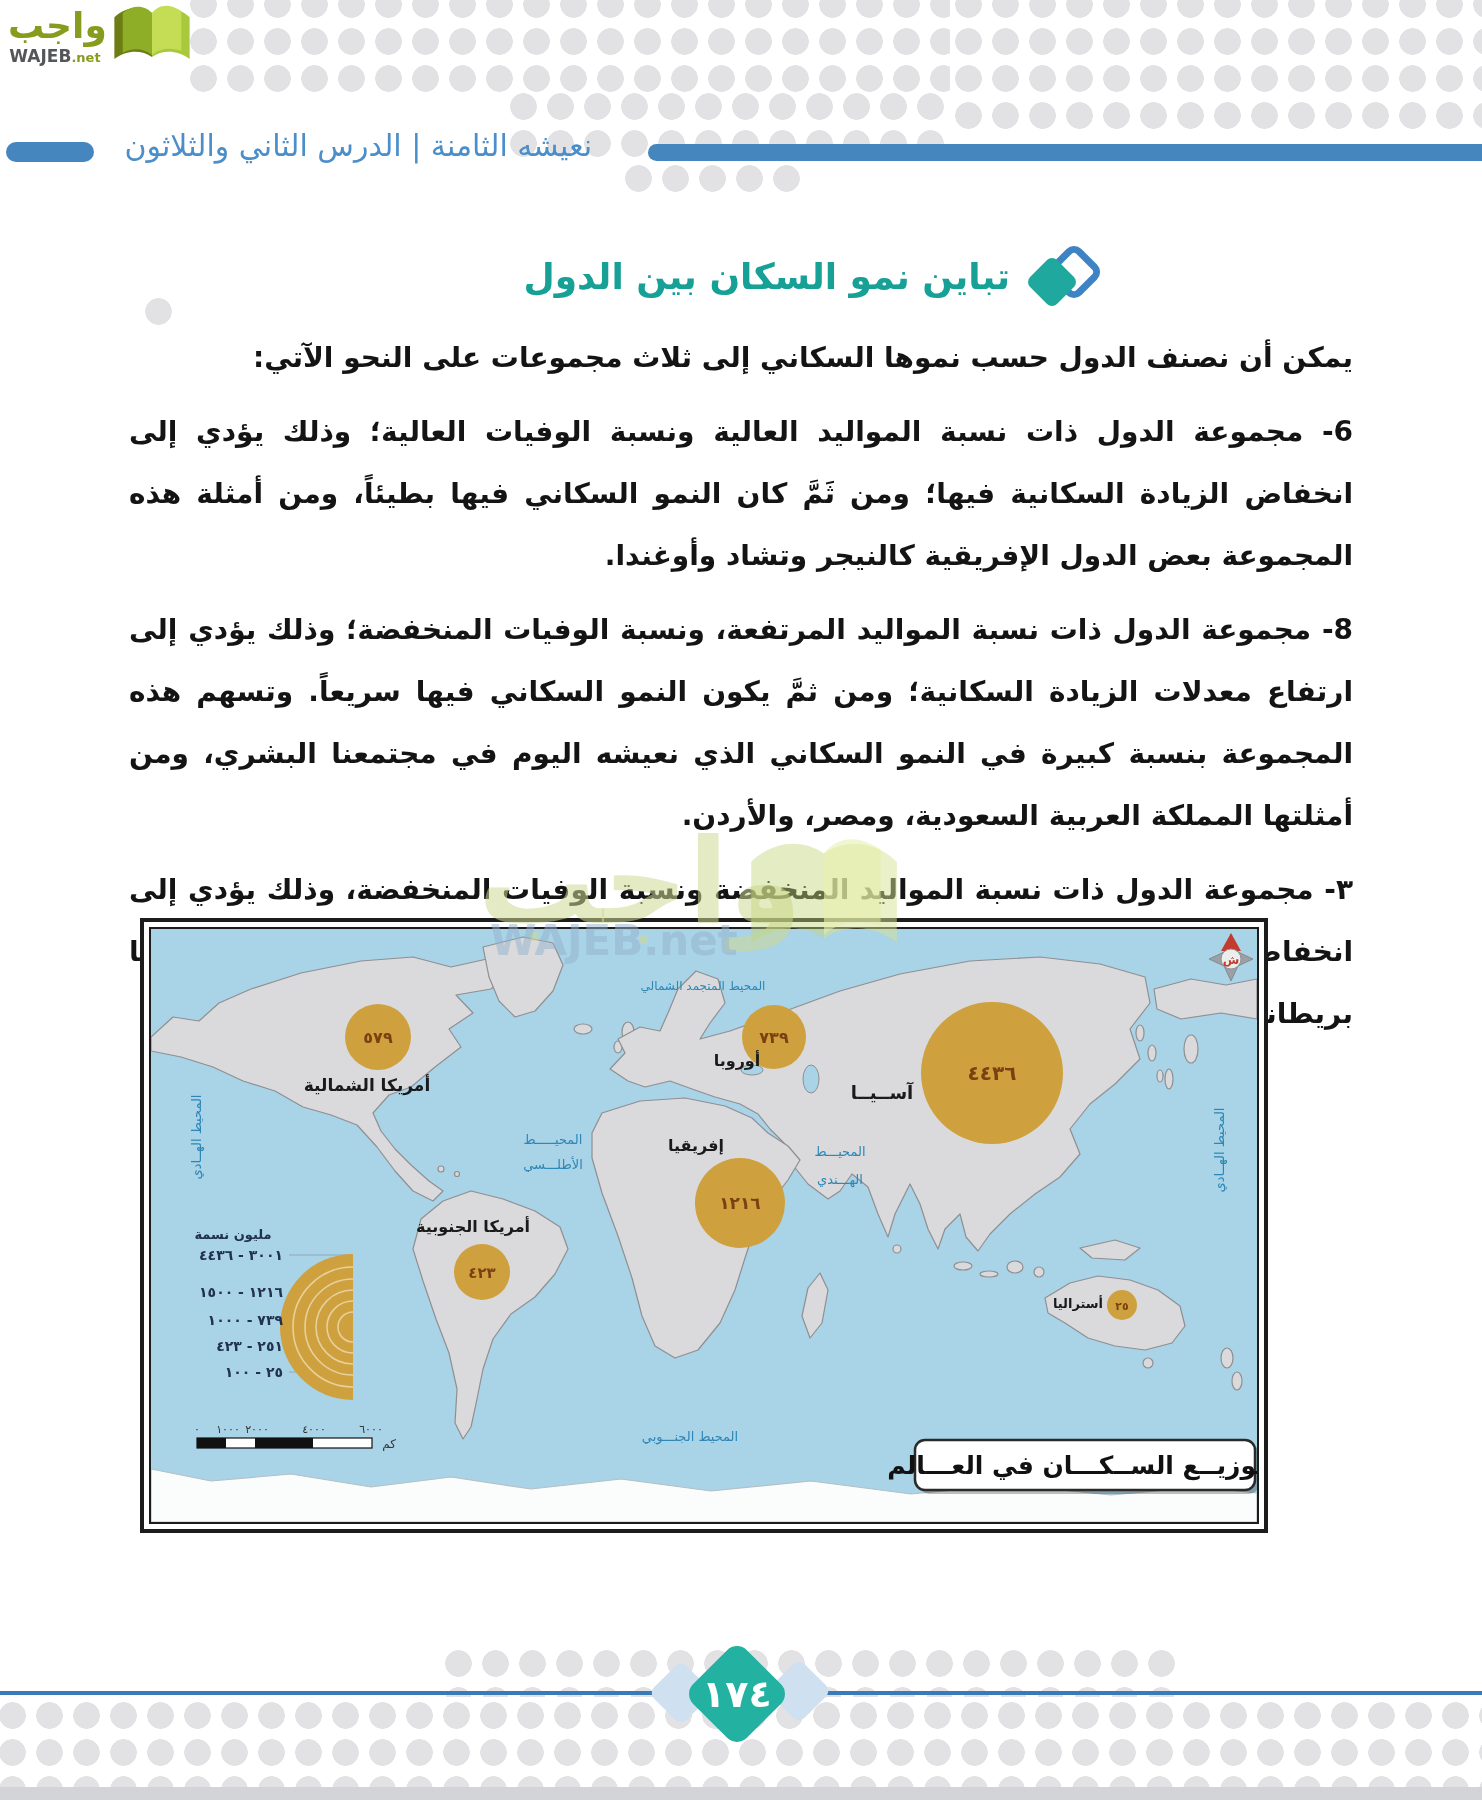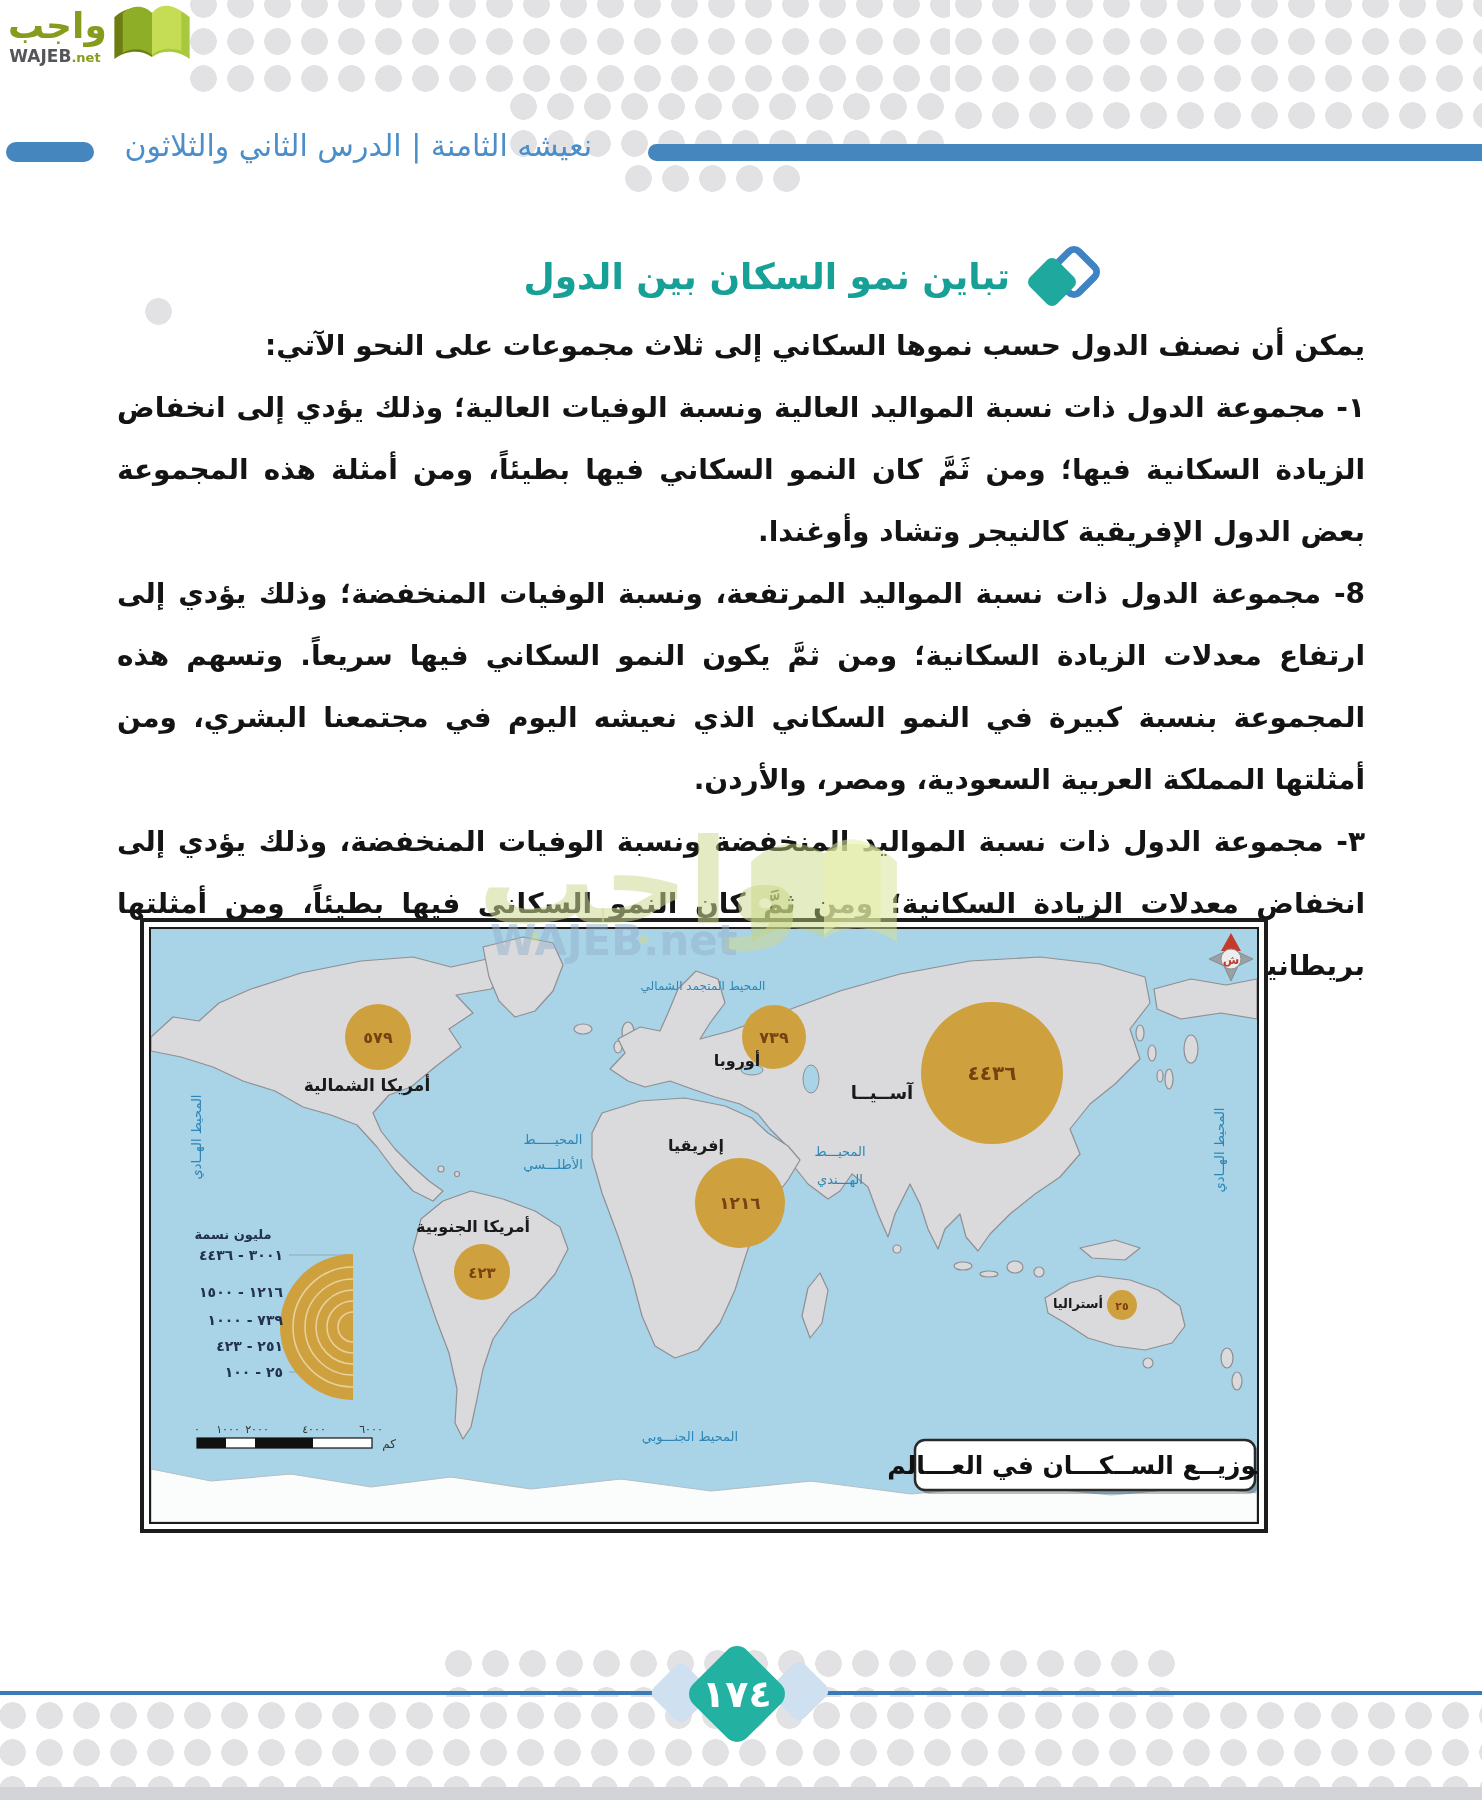--- a/index.html
+++ b/index.html
@@ -28,21 +28,21 @@
   .hdr-bar-left{position:absolute;left:6px;top:142px;width:88px;height:20px;border-radius:10px;background:#4586bf;}
   .hdr-bar-right{position:absolute;left:648px;top:144px;width:834px;height:17px;border-radius:9px 0 0 9px;background:#4586bf;}
   .hdr-text{position:absolute;left:130px;top:126px;width:462px;direction:rtl;
     color:#4b8ec9;font-size:30px;line-height:40px;white-space:nowrap;}
   
   .title-row{position:absolute;right:380px;top:238px;direction:rtl;display:flex;align-items:center;gap:12px;}
   .title-text{color:#16a096;font-size:36px;font-weight:bold;white-space:nowrap;}
   
   .content{position:absolute;left:117px;top:315px;width:1248px;direction:rtl;
     color:#141414;font-size:28px;line-height:62px;font-weight:bold;text-align:justify;}
-  .content p{margin:0;}
+  .content p{margin:12px;}
   
   .wm{position:absolute;pointer-events:none;z-index:6;}
   .wm-ar{left:478px;top:822px;font-size:118px;font-weight:bold;color:rgba(206,216,148,0.55);line-height:120px;}
   .wm-en{left:490px;top:916px;font-size:42px;font-weight:bold;color:rgba(148,178,206,0.50);}
   
   .map-box{position:absolute;left:140px;top:918px;width:1128px;height:615px;
     box-sizing:border-box;border:4px solid #1c1c1c;background:#fff;padding:5px;z-index:2;}
   .map-frame{width:100%;height:100%;box-sizing:border-box;border:2px solid #1c1c1c;}
   .map-frame svg{display:block;width:100%;height:100%;}
   
@@ -89,21 +89,21 @@
 <div class="title-row">
   <svg width="80" height="76" viewBox="0 0 80 76">
     <rect x="34" y="16" width="36" height="36" rx="7" transform="rotate(45 52 34)" fill="#ffffff" stroke="#3e83c4" stroke-width="7"></rect>
     <rect x="11" y="25" width="38" height="38" rx="7" transform="rotate(45 30 44)" fill="#1fa99e"></rect>
   </svg>
   <span class="title-text">تباين نمو السكان بين الدول</span>
 </div>
 
 <div class="content">
   <p>يمكن أن نصنف الدول حسب نموها السكاني إلى ثلاث مجموعات على النحو الآتي:</p>
-  <p>١- مجموعة الدول ذات نسبة المواليد العالية ونسبة الوفيات العالية؛ وذلك يؤدي إلى انخفاض الزيادة السكانية فيها؛ ومن ثَمَّ كان النمو السكاني فيها بطيئاً، ومن أمثلة هذه المجموعة بعض الدول الإفريقية كالنيجر وتشاد وأوغندا.</p>
+  <p>6- مجموعة الدول ذات نسبة المواليد العالية ونسبة الوفيات العالية؛ وذلك يؤدي إلى انخفاض الزيادة السكانية فيها؛ ومن ثَمَّ كان النمو السكاني فيها بطيئاً، ومن أمثلة هذه المجموعة بعض الدول الإفريقية كالنيجر وتشاد وأوغندا.</p>
   <p>8- مجموعة الدول ذات نسبة المواليد المرتفعة، ونسبة الوفيات المنخفضة؛ وذلك يؤدي إلى ارتفاع معدلات الزيادة السكانية؛ ومن ثمَّ يكون النمو السكاني فيها سريعاً. وتسهم هذه المجموعة بنسبة كبيرة في النمو السكاني الذي نعيشه اليوم في مجتمعنا البشري، ومن أمثلتها المملكة العربية السعودية، ومصر، والأردن.</p>
   <p>٣- مجموعة الدول ذات نسبة المواليد المنخفضة ونسبة الوفيات المنخفضة، وذلك يؤدي إلى انخفاض معدلات الزيادة السكانية؛ ومن ثمَّ كان النمو السكاني فيها بطيئاً، ومن أمثلتها بريطانيا، وإيطاليا، واليابان.</p>
 </div>
 
 <div class="map-box">
   <div class="map-frame">
     <svg viewBox="0 0 1106 593" preserveAspectRatio="none">
 
       <rect x="0" y="0" width="1106" height="593" fill="#a9d3e6"></rect>
 

